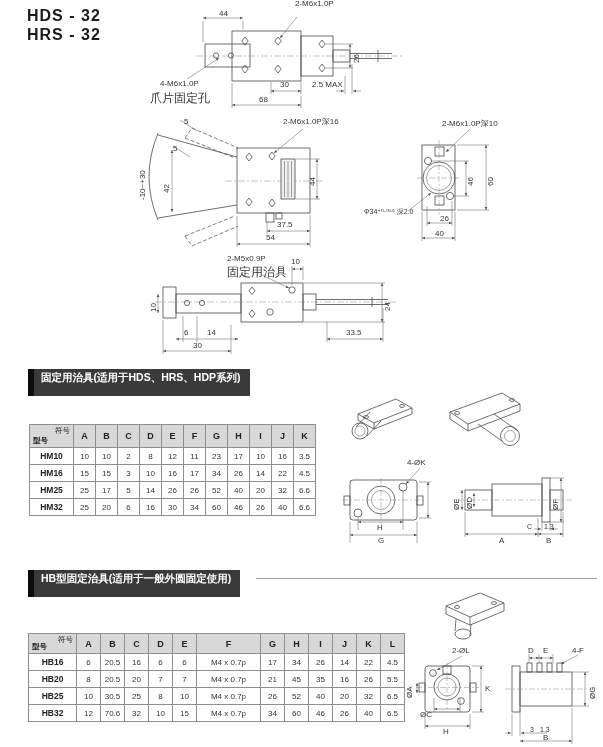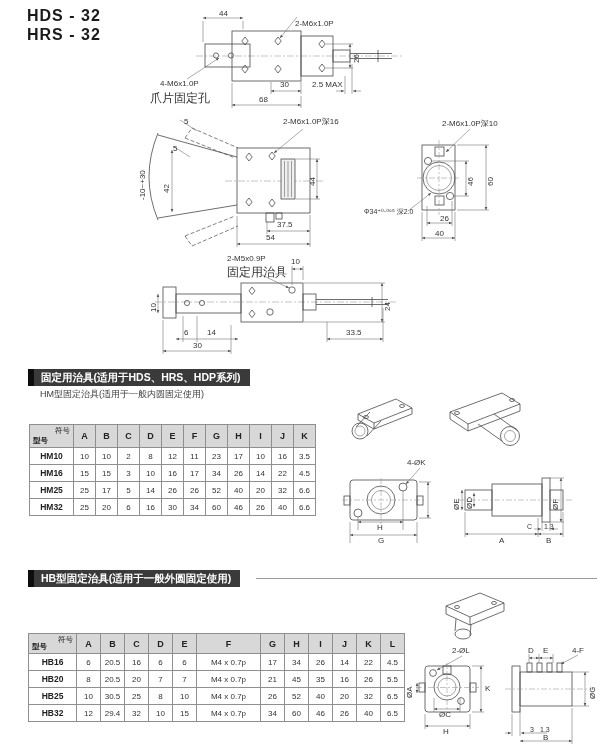--- a/index.html
+++ b/index.html
@@ -1,19 +1,19 @@
 <!DOCTYPE html>
 <html><head>
 <meta charset="utf-8">
 <style>
   html,body{margin:0;padding:0;background:#fff;}
   #page{position:relative;width:603px;height:747px;background:#ffffff;overflow:hidden;
         font-family:"Liberation Sans","DejaVu Sans",sans-serif;color:#222;}
   .title-line{position:absolute;left:27px;font-size:16px;font-weight:bold;letter-spacing:1px;color:#1a1a1a;}
-  .banner{position:absolute;left:28px;height:17px;background:#3a3a3a;color:#fff;font-weight:bold;
+  .banner{position:absolute;left:28px;height:27px;background:#3a3a3a;color:#fff;font-weight:bold;
           font-size:10.5px;line-height:17px;padding:0 9px 0 7px;border-left:6px solid #0d0d0d;white-space:nowrap;}
   .subnote{position:absolute;left:40px;font-size:9px;color:#3c3c3c;white-space:nowrap;}
   .hrule{position:absolute;height:1px;background:#9a9a9a;}
   svg.art{position:absolute;left:0;top:0;}
   .lbl{position:absolute;font-size:8px;line-height:1;color:#333;white-space:nowrap;}
   .lbl.v{transform:rotate(-90deg);transform-origin:0 0;}
   .lbl.cjk{font-size:12px;}
   .lbl.t7{font-size:7px;}
   table.spec{position:absolute;border-collapse:collapse;table-layout:fixed;background:#fff;}
   table.spec th,table.spec td{border:1px solid #8f8f8f;text-align:center;padding:0;overflow:hidden;}
@@ -298,21 +298,21 @@
           <line x1="505" y1="733" x2="511" y2="733" marker-end="url(#aE)"></line>
           <line x1="521" y1="733" x2="547" y2="733" marker-start="url(#aS)"></line>
           <line x1="572" y1="708" x2="572" y2="744"></line>
           <line x1="520" y1="741" x2="572" y2="741" marker-start="url(#aS)" marker-end="url(#aE)"></line>
         </g>
       </g>
     </g>
   </svg>
 
   <span class="lbl" style="left:219px;top:10px;">44</span>
-  <span class="lbl" style="left:295px;top:20px;">2-M6x1.0P</span>
+  <span class="lbl" style="left:295px;top:0;">2-M6x1.0P</span>
   <span class="lbl v" style="left:353px;top:63px;">26</span>
   <span class="lbl" style="left:280px;top:81px;">30</span>
   <span class="lbl" style="left:312px;top:81px;">2.5 MAX</span>
   <span class="lbl" style="left:259px;top:96px;">68</span>
   <span class="lbl" style="left:152px;top:80px;margin-left:8px;">4-M6x1.0P</span>
   <span class="lbl cjk" style="left:150px;top:92px;">爪片固定孔</span>
 
   <span class="lbl v" style="left:139px;top:200px;">-10~+30</span>
   <span class="lbl" style="left:184px;top:118px;">5</span>
   <span class="lbl" style="left:173px;top:145px;">5</span>
@@ -346,32 +346,31 @@
   <span class="lbl v" style="left:466px;top:509px;">ØD</span>
   <span class="lbl v" style="left:552px;top:510px;">ØF</span>
   <span class="lbl" style="left:499px;top:537px;">A</span>
   <span class="lbl" style="left:546px;top:537px;">B</span>
   <span class="lbl t7" style="left:527px;top:523px;">C</span>
   <span class="lbl t7" style="left:544px;top:523px;">1.3</span>
 
   <span class="lbl" style="left:452px;top:647px;">2-ØL</span>
   <span class="lbl v" style="left:406px;top:698px;">ØA</span>
   <span class="lbl" style="left:485px;top:685px;">K</span>
-  <span class="lbl" style="left:439px;top:711px;">ØC</span>
+  <span class="lbl" style="left:420px;top:711px;">ØC</span>
   <span class="lbl" style="left:443px;top:728px;">H</span>
   <span class="lbl" style="left:528px;top:647px;">D</span>
   <span class="lbl" style="left:543px;top:647px;">E</span>
   <span class="lbl" style="left:572px;top:647px;">4-F</span>
   <span class="lbl v" style="left:589px;top:699px;">ØG</span>
   <span class="lbl t7" style="left:530px;top:726px;">3</span>
   <span class="lbl t7" style="left:540px;top:726px;">1.3</span>
   <span class="lbl" style="left:543px;top:734px;">B</span>
 
   <div class="banner" style="top:369px;">固定用治具(适用于HDS、HRS、HDP系列)</div>
-  <div class="subnote" style="top:388px;">HM型固定治具(适用于一般内圆固定使用)</div>
   <div class="banner" style="top:570px;">HB型固定治具(适用于一般外圆固定使用)</div>
   <div class="hrule" style="top:578px;left:256px;width:341px;"></div>
 
   <table class="spec" id="hm-table" style="left:29px;top:424px;width:286px;">
     <colgroup>
       <col style="width:44px;">
         <col style="width:22px;">
         <col style="width:22px;">
         <col style="width:22px;">
       <col style="width:22px;">
@@ -540,21 +539,21 @@
           <td>26</td>
           <td>52</td>
           <td>40</td>
           <td>20</td>
           <td>32</td>
           <td>6.5</td>
         </tr>
         <tr>
           <th>HB32</th>
           <td>12</td>
-          <td>29.4</td>
+          <td>70.6</td>
           <td>32</td>
           <td>10</td>
           <td>15</td>
           <td>M4 x 0.7p</td>
           <td>34</td>
           <td>60</td>
           <td>46</td>
           <td>26</td>
           <td>40</td>
           <td>6.5</td>

